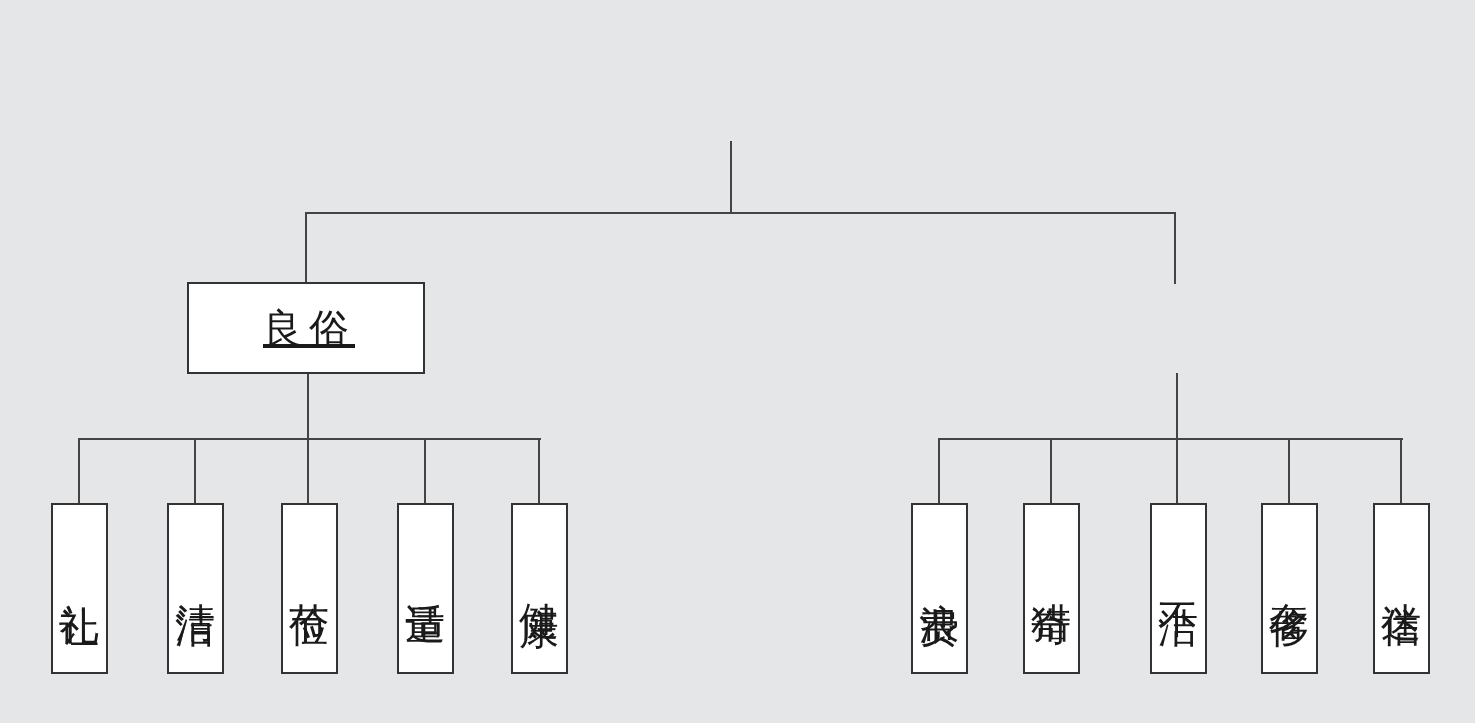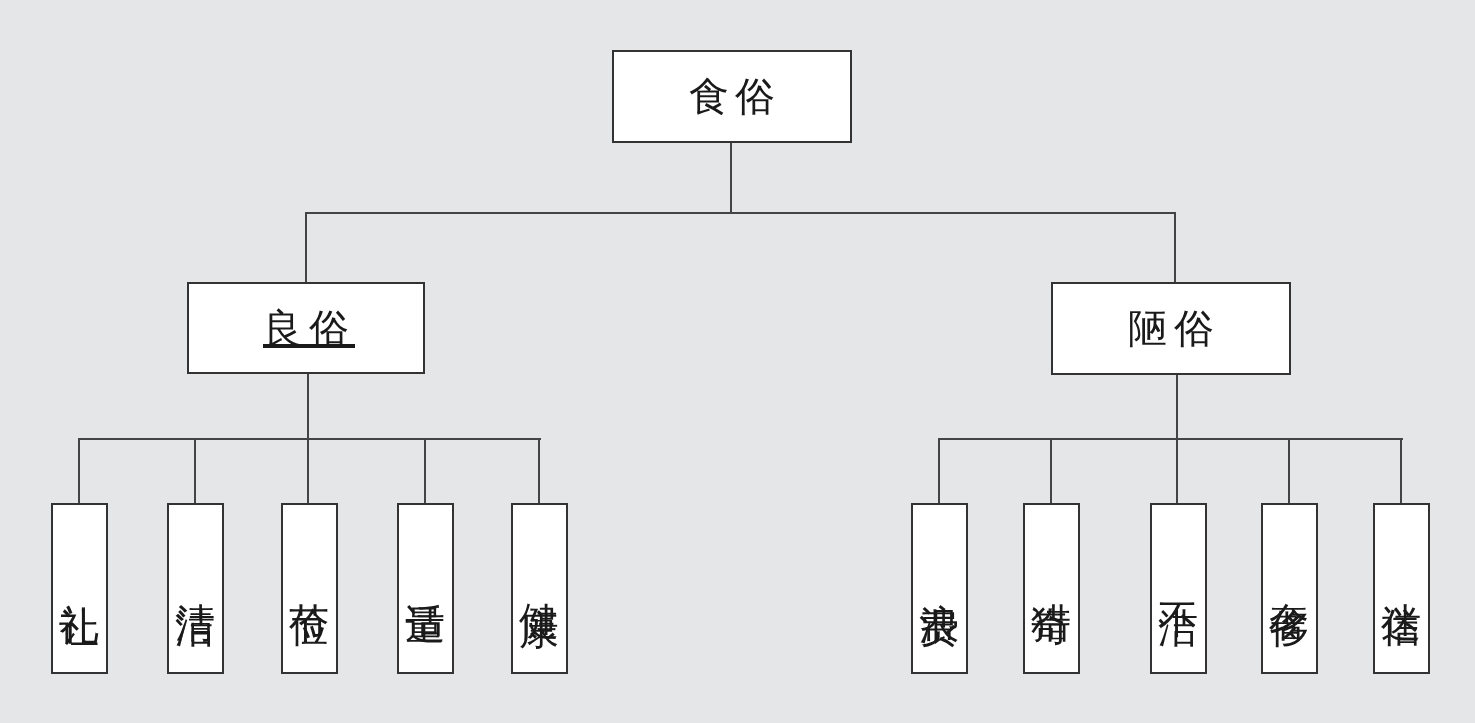--- a/index.html
+++ b/index.html
@@ -99,29 +99,23 @@
   <div class="line ln-ld3"></div>
   <div class="line ln-ld4"></div>
 
   <div class="line ln-right-mid"></div>
   <div class="line ln-right-h"></div>
   <div class="line ln-rd0"></div>
   <div class="line ln-rd1"></div>
   <div class="line ln-rd3"></div>
   <div class="line ln-rd4"></div>
 
-  <div class="node node-h n-root">
-    <span>食俗</span>
-  </div>
 
   <div class="node node-h n-branch-left">
     <span>良俗</span>
-  </div>
-  <div class="node node-h n-branch-right">
-    <span>陋俗</span>
   </div>
 
   <div class="node node-v leaf n-l0">
     <span class="vtext">礼让</span>
   </div>
   <div class="node node-v leaf n-l1">
     <span class="vtext">清洁</span>
   </div>
   <div class="node node-v leaf n-l2">
     <span class="vtext">节俭</span>

